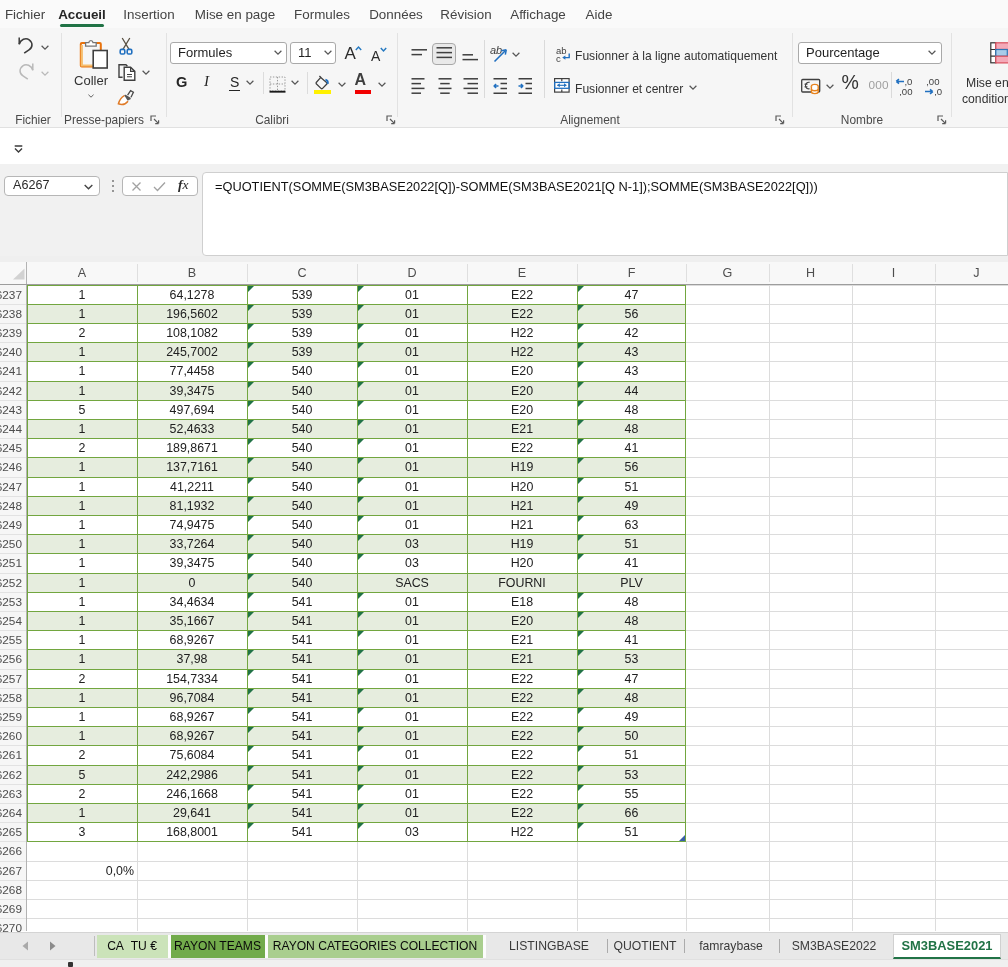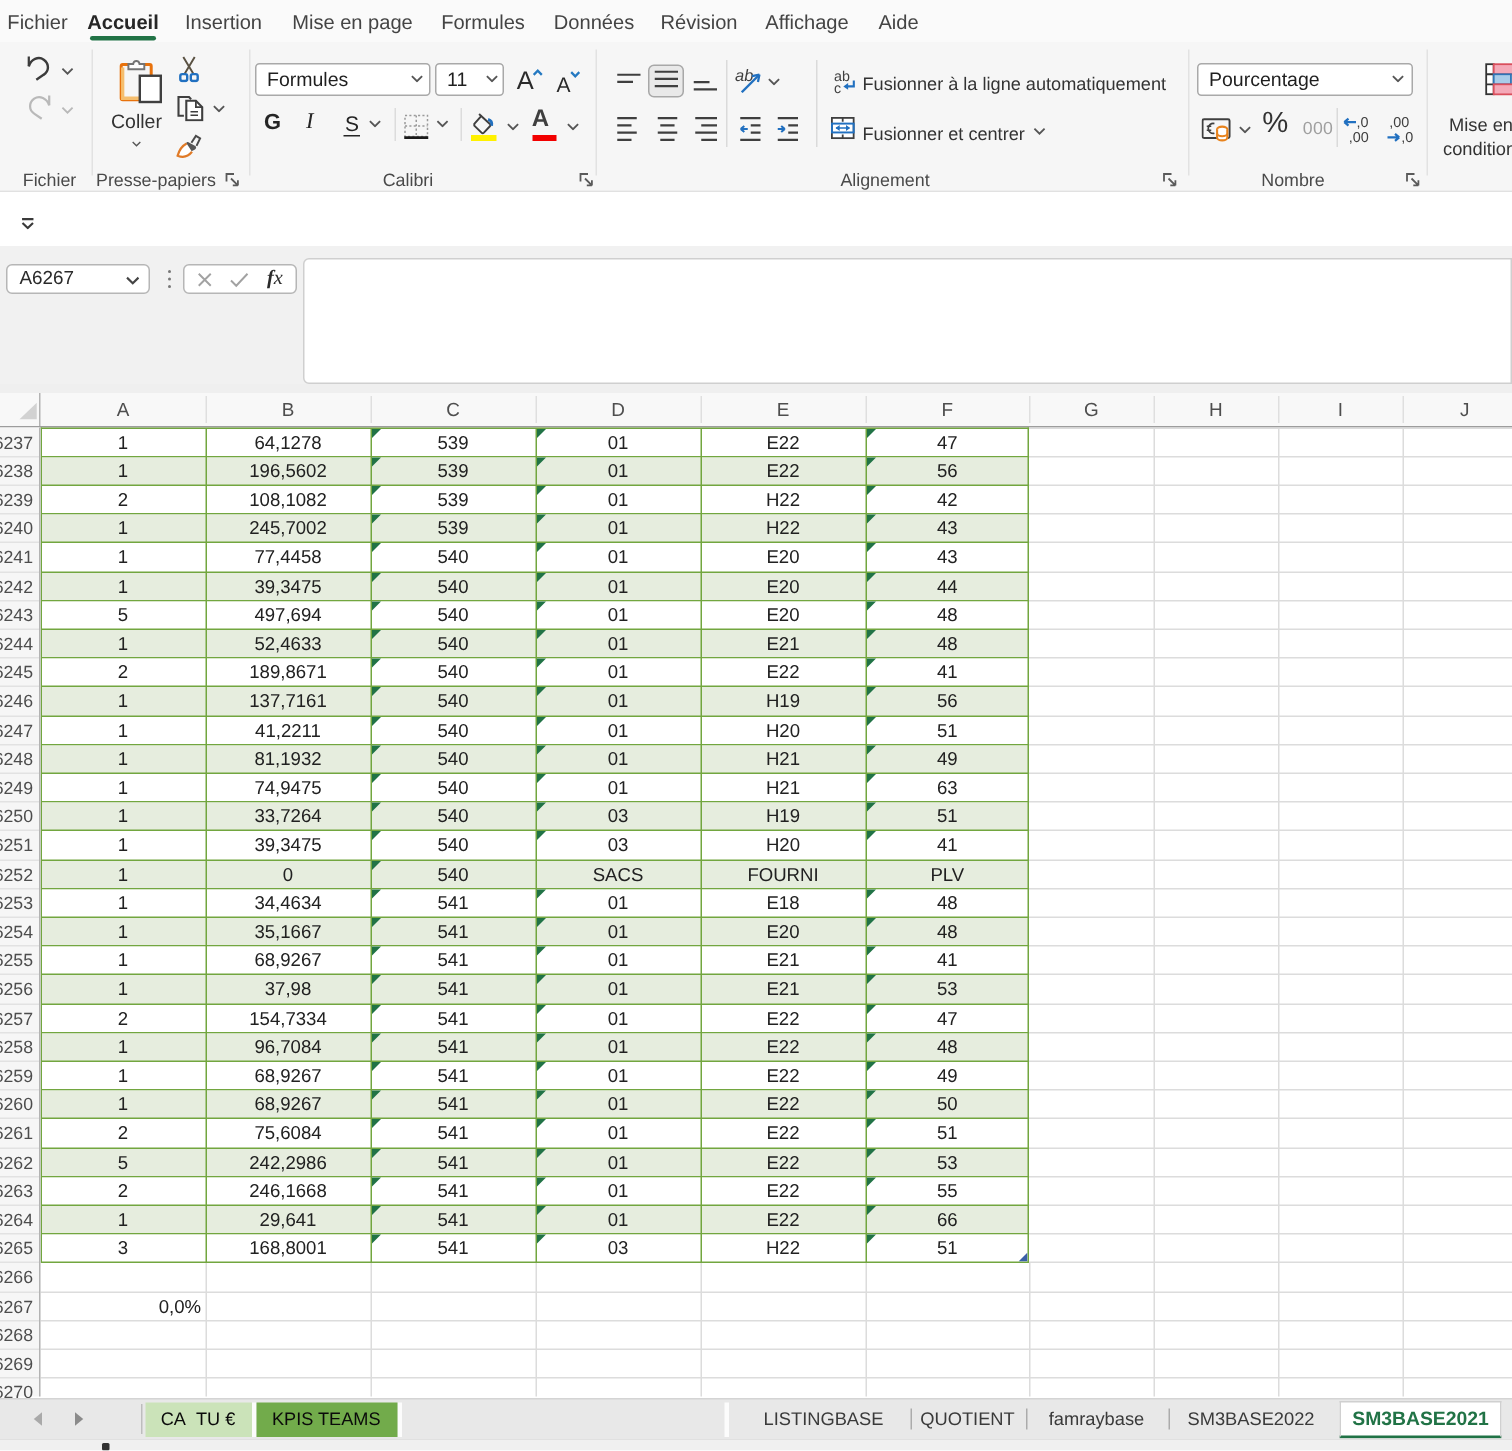--- a/index.html
+++ b/index.html
@@ -275,20 +275,21 @@
 <div class="abs" style="left:112px;top:180px;width:2px;height:2px;background:#777;border-radius:50%;box-shadow:0 5px 0 #777,0 10px 0 #777;"></div>
 <div class="abs" style="left:122px;top:176px;width:76px;height:20px;background:#fff;border:1px solid #b6b6b6;border-radius:4px;box-sizing:border-box;"></div>
 <svg class="abs" style="left:131px;top:181px" width="11" height="11" viewBox="0 0 11 11">
       <path d="M1.5 1.5 L9.5 9.5 M9.5 1.5 L1.5 9.5" stroke="#a2a2a2" stroke-width="1.3"></path>
     </svg>
 <svg class="abs" style="left:153px;top:181px" width="13" height="11" viewBox="0 0 13 11">
       <path d="M1 6 L4.5 9.5 L12 1.5" fill="none" stroke="#a2a2a2" stroke-width="1.3"></path>
     </svg>
 <div class="abs" style="left:178px;top:177px;font-size:13.5px;font-style:italic;font-family:'Liberation Serif',serif;color:#2a2a2a;"><b><i>f</i></b><i>x</i></div>
 <div class="abs" style="left:202px;top:172px;width:806px;height:84px;background:#fff;border:1px solid #cfcfcf;border-radius:4px 0 0 4px;box-sizing:border-box;"></div>
+<div class="abs" style="left:215px;top:179px;font-size:12.8px;color:#111;white-space:nowrap;">=QUOTIENT(SOMME(SM3BASE2022[Q])-SOMME(SM3BASE2021[Q N-1]);SOMME(SM3BASE2022[Q]))</div>
 <div class="abs" style="left:0;top:256px;width:1008px;height:6px;background:#efefef;"></div>
 <div class="abs" style="left:0;top:262px;width:1008px;height:21.6px;background:#f8f8f8;"></div>
 <div class="abs" style="left:0;top:283.6px;width:1008px;height:1px;background:#9d9d9d;"></div>
 <div class="abs" style="left:26px;top:262px;width:1px;height:22px;background:#b3b3b3;"></div>
 <svg class="abs" style="left:12px;top:268px" width="13" height="12" viewBox="0 0 13 12">
       <path d="M12.5 0.5 V11.5 H1 Z" fill="#d2d2d2"></path>
     </svg>
 <div class="abs" style="left:27px;top:262px;width:110px;height:21.6px;">
       <div class="colhead" style="left:50%;width:100%;">A</div>
     </div>
@@ -744,21 +745,22 @@
       <path d="M7 0.5 L1.5 5 L7 9.5 Z" fill="#a9a9a9"></path>
     </svg>
 <svg class="abs" style="left:49px;top:941px" width="8" height="10" viewBox="0 0 8 10">
       <path d="M1 0.5 L6.5 5 L1 9.5 Z" fill="#8b8b8b"></path>
     </svg>
 <div class="abs" style="left:93.5px;top:936px;width:1px;height:20px;background:#bdbdbd;"></div>
 <div class="abs tabtxt" style="left:96.5px;top:935px;width:71px;height:23px;line-height:23px;background:#cbe3b9;color:#0a0a0a;">CA&nbsp;&nbsp;TU €</div>
 <div class="abs" style="left:167.5px;top:935px;width:3px;height:23px;background:#fcfcfc;"></div>
 <div class="abs" style="left:264.5px;top:935px;width:3px;height:23px;background:#fcfcfc;"></div>
 <div class="abs" style="left:482.5px;top:935px;width:3px;height:23px;background:#fcfcfc;"></div>
-<div class="abs tabtxt" style="left:170.5px;top:935px;width:94px;height:23px;line-height:23px;background:#72ab4b;color:#0a0a0a;">KPIS TEAMS</div>
+<div class="abs tabtxt" style="left:170.5px;top:935px;width:94px;height:23px;line-height:23px;background:#72ab4b;color:#0a0a0a;">RAYON TEAMS</div>
+<div class="abs tabtxt" style="left:267.5px;top:935px;width:215px;height:23px;line-height:23px;background:#a9ce8e;color:#0a0a0a;">RAYON CATEGORIES COLLECTION</div>
 <div class="abs tabtxt" style="left:549px;top:935px;transform:translateX(-50%);line-height:23px;color:#3a3a3a;font-size:12.2px;">LISTINGBASE</div>
 <div class="abs tabtxt" style="left:645px;top:935px;transform:translateX(-50%);line-height:23px;color:#3a3a3a;font-size:12.2px;">QUOTIENT</div>
 <div class="abs tabtxt" style="left:731px;top:935px;transform:translateX(-50%);line-height:23px;color:#3a3a3a;font-size:12.2px;">famraybase</div>
 <div class="abs tabtxt" style="left:834px;top:935px;transform:translateX(-50%);line-height:23px;color:#3a3a3a;font-size:12.2px;">SM3BASE2022</div>
 <div class="abs" style="left:607px;top:939px;width:1px;height:14px;background:#ababab;"></div>
 <div class="abs" style="left:684px;top:939px;width:1px;height:14px;background:#ababab;"></div>
 <div class="abs" style="left:779px;top:939px;width:1px;height:14px;background:#ababab;"></div>
 <div class="abs" style="left:893px;top:933.5px;width:108px;height:25px;background:#fff;border:1px solid #d0d0d0;border-bottom:2.5px solid #217346;box-sizing:border-box;text-align:center;line-height:22px;font-size:12.9px;font-weight:700;color:#217346;">SM3BASE2021</div>
 <div class="abs" style="left:0;top:959px;width:1008px;height:8px;background:#f0f0f0;border-top:1px solid #e0e0e0;box-sizing:border-box;"></div>
 <div class="abs" style="left:68px;top:962px;width:5px;height:5px;background:#333;border-radius:1px;"></div>

